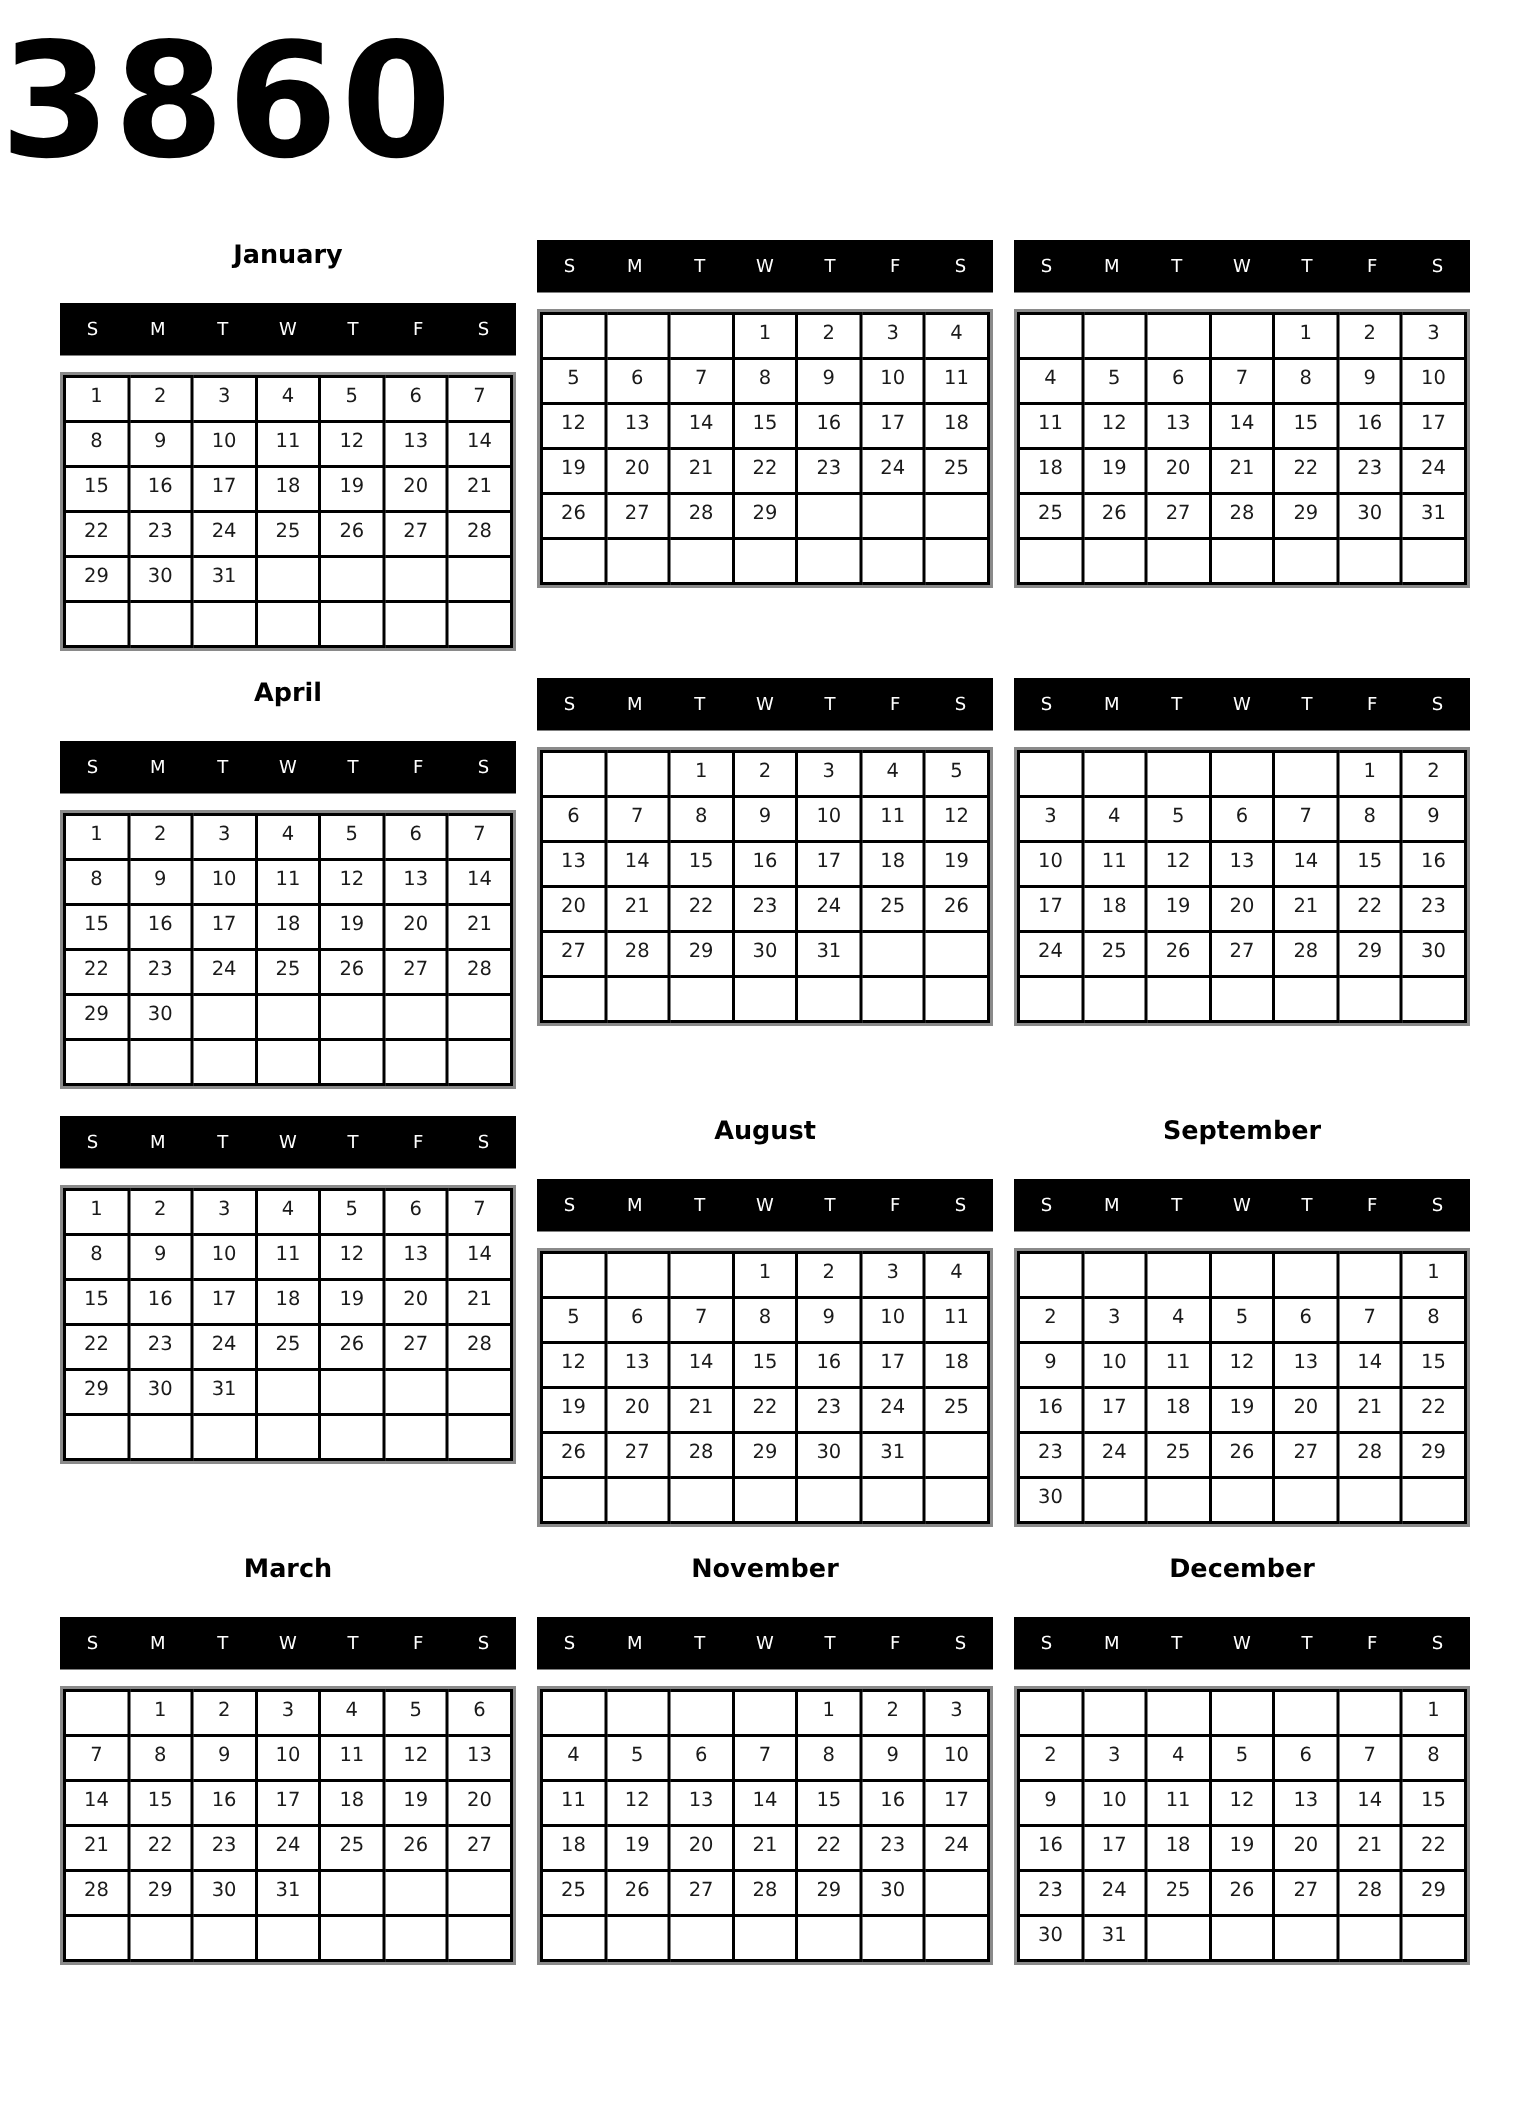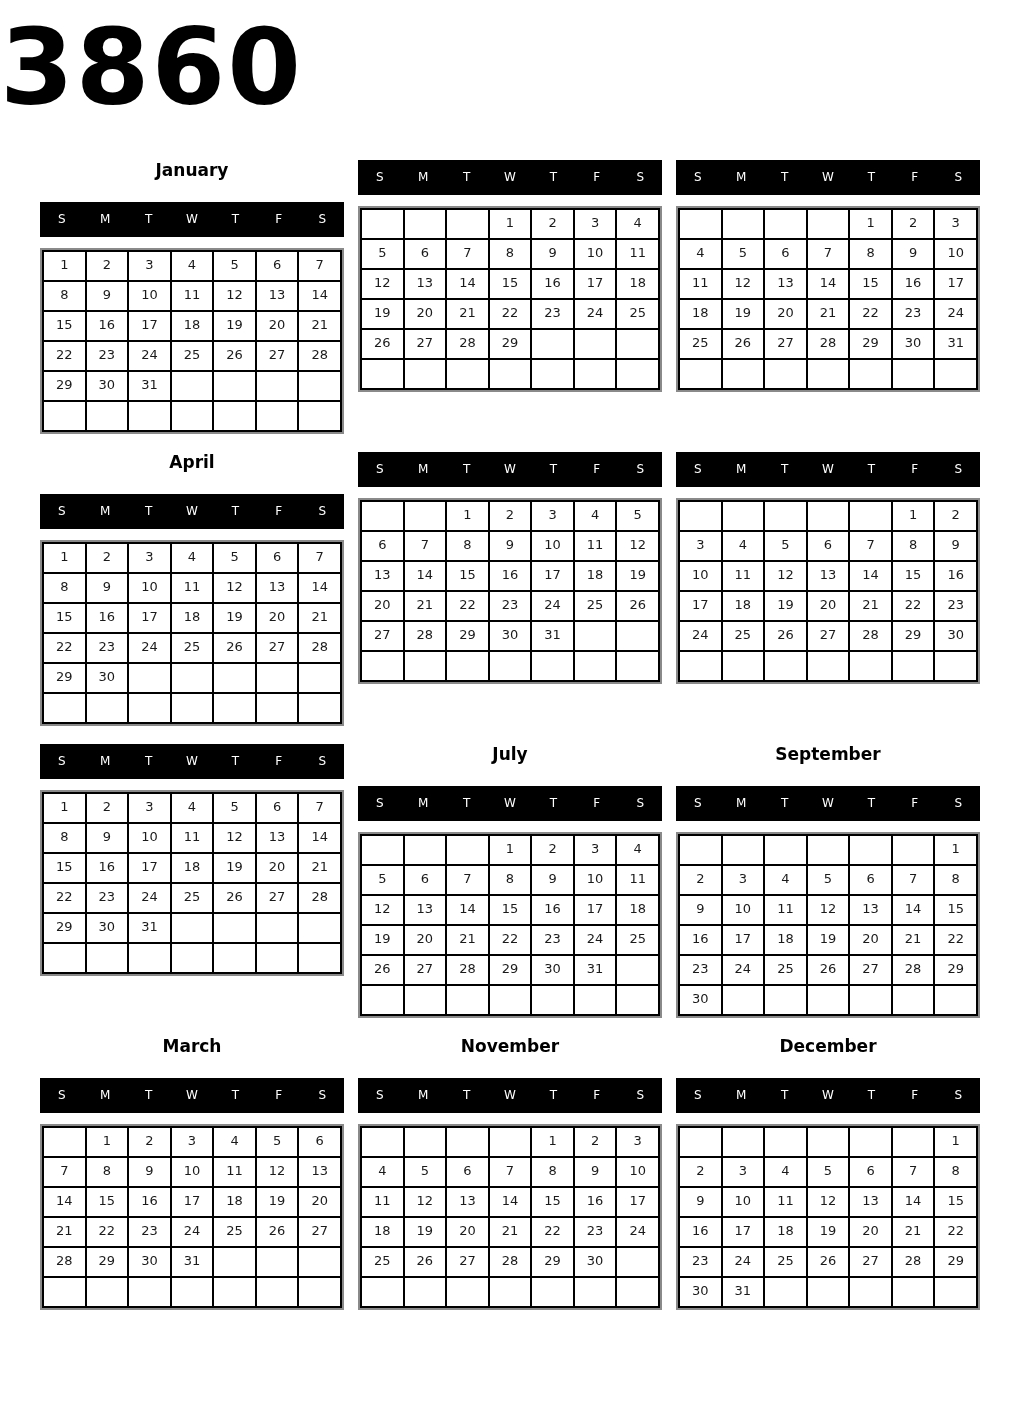--- a/index.html
+++ b/index.html
@@ -577,21 +577,21 @@
               <td></td>
               <td></td>
               <td></td>
             </tr>
           </tbody>
       </table>
     </div>
   </div>
 
   <div class="month-block">
-    <div class="month-title">July</div>
+    <div class="month-title">August</div>
     <div class="weekday-bar">
         <span class="wd">S</span>
         <span class="wd">M</span>
         <span class="wd">T</span>
         <span class="wd">W</span>
         <span class="wd">T</span>
         <span class="wd">F</span>
         <span class="wd">S</span>
       </div>
     <div class="grid-frame">

